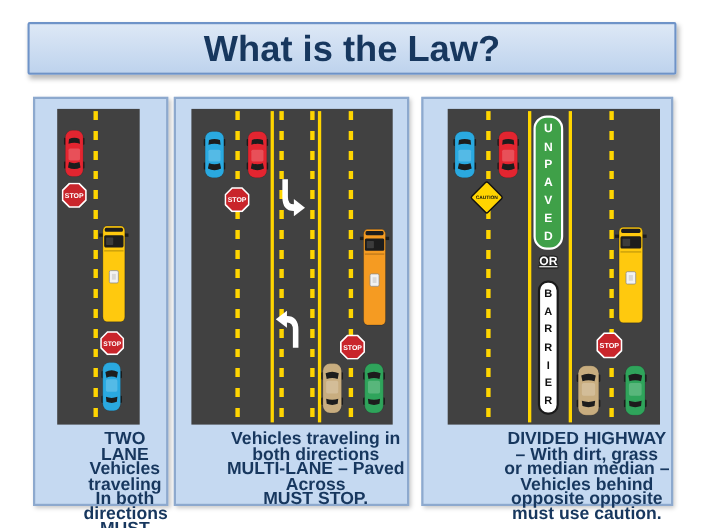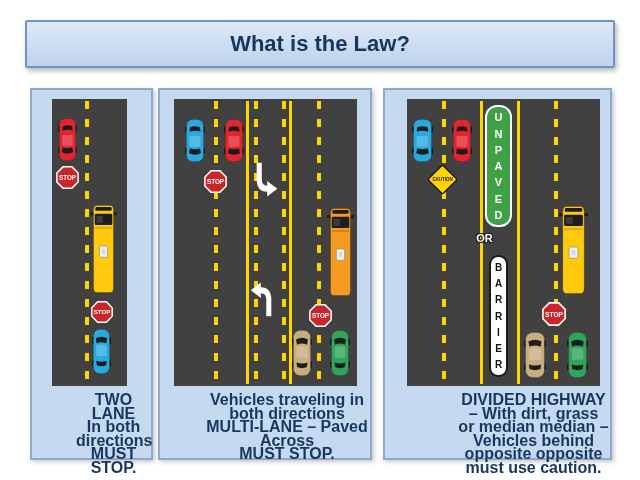--- a/index.html
+++ b/index.html
@@ -2,21 +2,21 @@
 <html style="--panel-bg: #C5D9F1; --panel-border: #8DA9CE; --title-border: #6E93C8; --text: #17375E; --road: #414141; --yellow: #FFD500; --green: #3FA048;"><head>
 <meta charset="utf-8">
 <style>
   html,body{margin:0;padding:0;width:640px;height:480px;background:#ffffff;
     font-family:"Liberation Sans",sans-serif;}
   .slide{position:absolute;top:0;left:0;width:640px;height:480px;background:#fff;overflow:hidden;}
   .title-box{position:absolute;display:flex;align-items:center;justify-content:center;
     background:linear-gradient(#dde8f6,#bed3ed);
     border:2px solid var(--title-border);border-radius:2px;
     box-shadow:2px 3px 5px rgba(0,0,0,.28);box-sizing:border-box;}
-  .title-box h1{margin:0;font-size:22px;font-weight:bold;color:var(--text);}
+  .title-box h1{margin:0;font-size:33px;font-weight:bold;color:var(--text);}
   .panel{position:absolute;background:var(--panel-bg);border:2px solid var(--panel-border);
     box-shadow:2px 2px 4px rgba(0,0,0,.22);box-sizing:border-box;}
   .road{position:absolute;background:var(--road);}
   .lane-line{position:absolute;top:2px;bottom:2px;}
   .lane-line.dashed{width:4px;background:repeating-linear-gradient(to bottom,var(--yellow) 0 8px,transparent 8px 18px);}
   .lane-line.solid{width:3px;background:var(--yellow);}
   .item{position:absolute;}
   .item svg{display:block;width:100%;height:100%;}
   .flip{transform:rotate(180deg);}
   .vsign{position:absolute;display:flex;flex-direction:column;align-items:center;
@@ -84,20 +84,21 @@
  <rect x="35" y="60" width="5" height="13" rx="2" fill="#1d1d1d"></rect>
  <rect x="3" y="1" width="34" height="86" rx="13" fill="#2AA9E0" stroke="rgba(0,0,0,0.25)"></rect>
  <path d="M8 18 Q20 12 32 18 L30 28 Q20 24 10 28 Z" fill="#1d1d1d"></path>
  <rect x="9" y="31" width="22" height="22" rx="3" fill="rgba(255,255,255,0.2)"></rect>
  <path d="M9 62 Q20 66 31 62 L30 71 Q20 75 10 71 Z" fill="#1d1d1d"></path>
 </svg>
           </div>
         </div>
         <div class="caption" style="top: 303px;">
           <div>TWO LANE</div>
+          <div>Vehicles traveling</div>
           <div>In both directions</div>
           <div>MUST STOP.</div>
         </div>
       </div>
       <div class="panel" style="left: 158px; top: 88px; width: 214px; height: 372px;">
         <div class="road" style="left: 14px; top: 9px; width: 183px; height: 287px;">
           <div class="lane-line dashed" style="left: 40px;"></div>
           <div class="lane-line solid" style="left: 72px;"></div>
           <div class="lane-line dashed" style="left: 80px;"></div>
           <div class="lane-line dashed" style="left: 108px;"></div>
@@ -233,21 +234,21 @@
           </div>
           <div class="vsign unpaved" style="left: 78px; top: 6px; width: 27px; height: 122px;">
             <span>U</span>
             <span>N</span>
             <span>P</span>
             <span>A</span>
             <span>V</span>
             <span>E</span>
             <span>D</span>
           </div>
-          <div class="or-label" style="left: 66px; top: 133px; width: 23px; height: 18px;">OR</div>
+          <div class="or-label" style="left: 80px; top: 133px; width: 23px; height: 18px; text-decoration: underline;">OR</div>
           <div class="vsign barrier" style="left: 82px; top: 156px; width: 19px; height: 122px;">
             <span>B</span>
             <span>A</span>
             <span>R</span>
             <span>R</span>
             <span>I</span>
             <span>E</span>
             <span>R</span>
           </div>
           <div class="item" style="left: 152px; top: 106px; width: 29px; height: 90px;">

